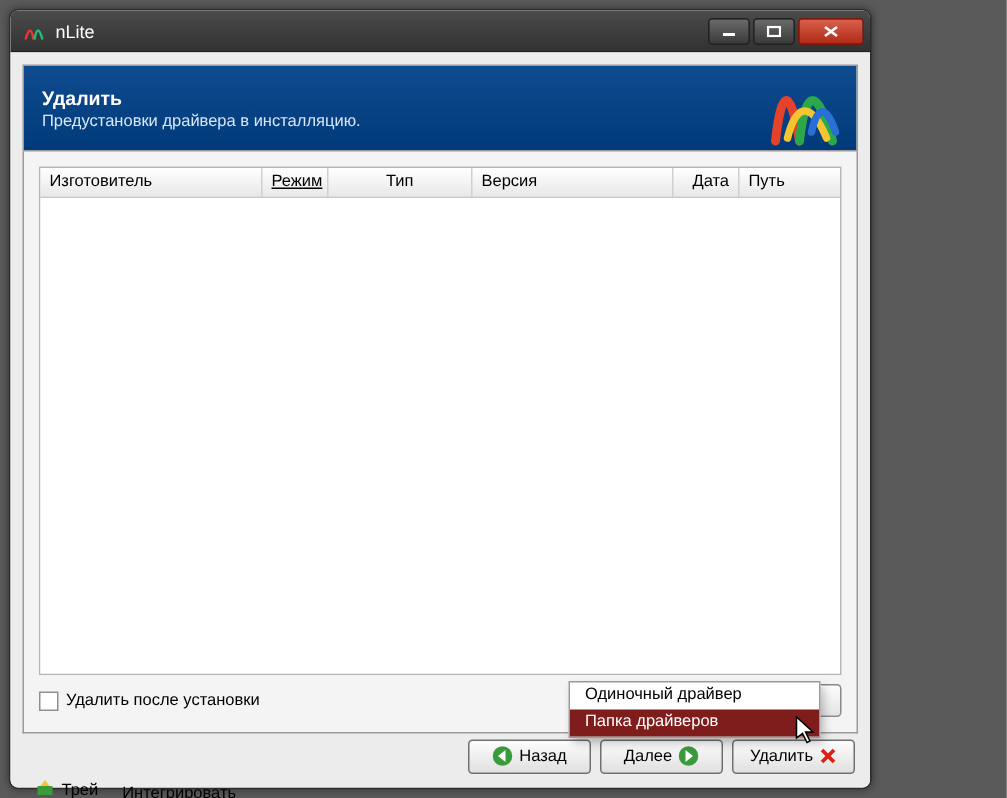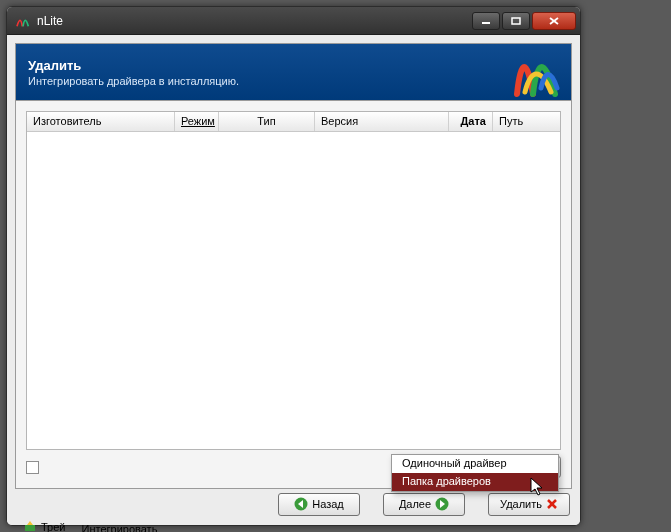--- a/index.html
+++ b/index.html
@@ -76,21 +76,21 @@
     background: linear-gradient(#fff, #e8e8e8);
     border-bottom: 1px solid #c8c8c8;
     display: flex;
     font-size: 11px; color: #000;
   }
   .th { border-right: 1px solid #d0d0d0; padding: 3px 6px; overflow: hidden; white-space: nowrap; }
   .th.manuf { width: 148px; }
   .th.mode  { width: 44px; text-decoration: underline; }
   .th.type  { width: 96px; text-align: center; }
   .th.ver   { width: 134px; text-align: left; }
-  .th.date  { width: 44px; text-align: right; padding-right: 6px; font-weight: bold;}
+  .th.date  { width: 44px; text-align: right; padding-right: 6px;}
   .th.path  { flex: 1; border-right: none; }
   .tbody { flex: 1; background: #fff; }
 
   .belowtable {
     margin-top: 6px;
     display: flex; align-items: center;
     position: relative;
     height: 22px;
   }
   .chk {
@@ -102,21 +102,21 @@
   .addbtn {
     width: 95px; height: 22px;
     border: 1px solid #8a8a8a;
     background: linear-gradient(#fdfdfd,#e4e4e4);
     border-radius: 3px;
   }
 
   
   .popup {
     position: absolute;
-    right: 2px; top: -2px;
+    right: 14px; top: -2px;
     width: 168px;
     background: #fff;
     border: 1px solid #9a9a9a;
     box-shadow: 2px 3px 6px rgba(0,0,0,.25);
     z-index: 10;
   }
   .popup .mi {
     height: 18px; padding: 2px 10px; font-size: 11px; color: #000;
   }
   .popup .mi.sel { background: #7f1d1d; color: #fff; }
@@ -129,21 +129,21 @@
 
   
   .footer {
     height: 30px;
     display: flex; align-items: center;
     padding: 0 2px;
     gap: 10px;
   }
   .footer-left { display: flex; align-items: flex-end; gap: 16px; margin-left: 6px; margin-top: 45px; }
   .tray { display: flex; align-items: center; gap: 4px; color: #000; }
-  .footer-right { margin-left: auto; display: flex; gap: 23px; }
+  .footer-right { margin-left: auto; display: flex; gap: 6px; }
   .btn {
     height: 23px; min-width: 82px;
     border: 1px solid #707070; border-radius: 3px;
     background: linear-gradient(#fdfdfd,#e0e0e0);
     display: flex; align-items: center; justify-content: center;
     gap: 4px; padding: 0 8px; font-size: 11px; color: #000;
   }
   .btn .arrow-l, .btn .arrow-r, .btn .xmark { display:inline-flex; }
 
 </style>
@@ -178,21 +178,21 @@
           </svg>
       </div>
     </div>
   </div>
 
   <div class="client">
 
     <div class="banner">
       <div class="banner-text">
         <div class="h1">Удалить</div>
-        <div class="h2">Интегрировать драйвера в инсталляцию.</div>
+        <div class="h2">Предустановки драйвера в инсталляцию.</div>
       </div>
       <span class="banner-logo">
         <svg width="50" height="50" viewBox="0 0 50 50">
           <path d="M6 46 C10 10 16 10 22 46" fill="none" stroke="#e6412a" stroke-width="6" stroke-linecap="round"></path>
           <path d="M22 46 C26 10 34 10 44 46" fill="none" stroke="#2aa84a" stroke-width="6" stroke-linecap="round"></path>
           <path d="M14 44 C20 20 30 20 40 44" fill="none" stroke="#f4c531" stroke-width="5" stroke-linecap="round"></path>
           <path d="M30 40 C34 22 40 22 46 40" fill="none" stroke="#2a6fd6" stroke-width="5" stroke-linecap="round"></path>
         </svg>
       </span>
     </div>
@@ -206,20 +206,21 @@
           <div class="th type">Тип</div>
           <div class="th ver">Версия</div>
           <div class="th date">Дата</div>
           <div class="th path">Путь</div>
         </div>
         <div class="tbody"></div>
       </div>
 
       <div class="belowtable">
         <span class="chk"></span>
+        <span class="lbl">Удалить после установки</span>
 
         <span class="help">
           <svg width="16" height="16">
               <circle cx="8" cy="8" r="7" fill="#2a6fd6"></circle>
               <text x="8" y="12" text-anchor="middle" font-size="11" font-weight="bold" fill="#fff">?</text>
             </svg>
         </span>
 
         <div class="addbtn"></div>
 

